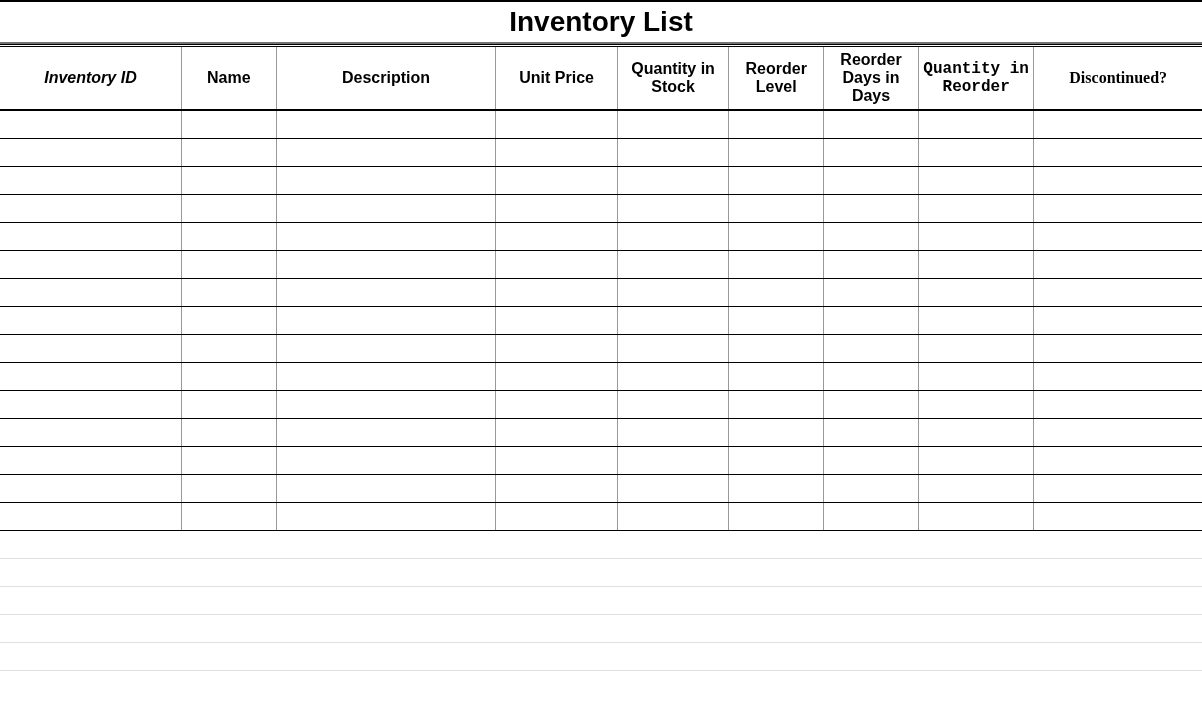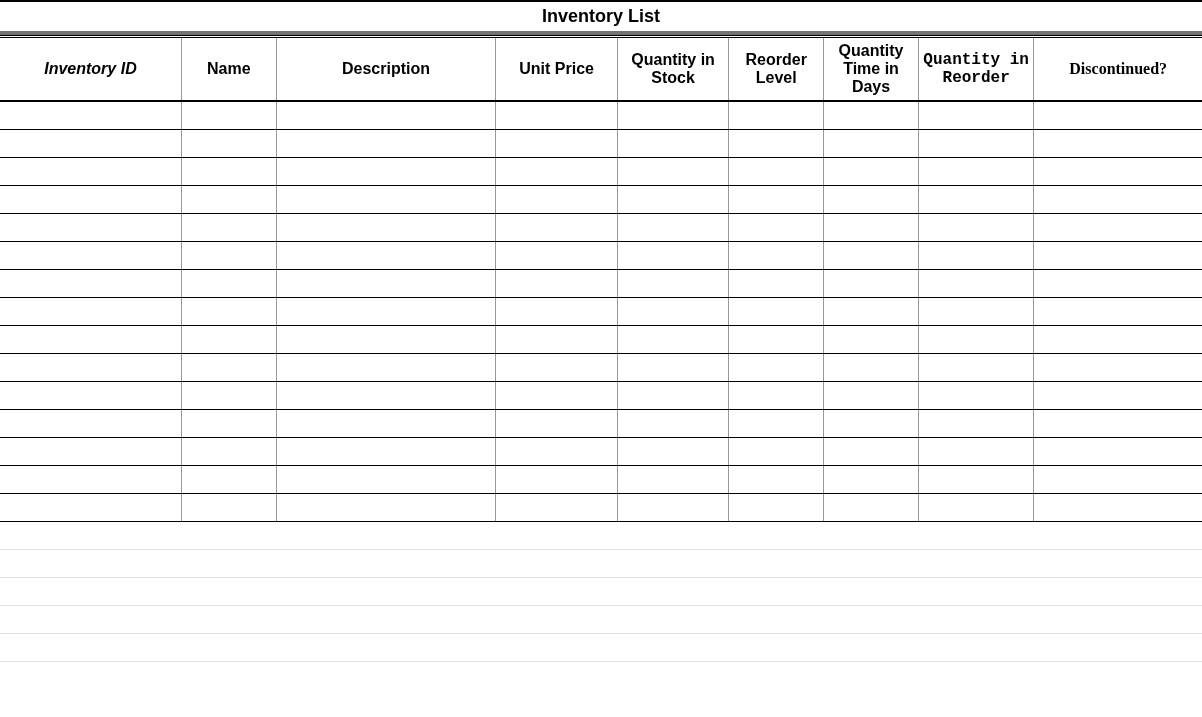--- a/index.html
+++ b/index.html
@@ -12,25 +12,25 @@
       background: #ffffff;
       width: 1202px;
       height: 717px;
       overflow: hidden;
     }
     .container {
       width: 100%;
     }
     .title {
       text-align: center;
-      font-size: 18px;
+      font-size: 28px;
       font-weight: bold;
       padding: 4px 0;
       border-top: 2px solid #000;
-      border-bottom: 4px solid #737373;
+      border-bottom: 2px solid #737373;
     }
     table {
       width: 100%;
       border-collapse: collapse;
       table-layout: fixed;
     }
     thead th {
       font-weight: bold;
       font-size: 16px;
       text-align: center;
@@ -88,21 +88,21 @@
   <div class="title">Inventory List</div>
   <table>
     <thead>
       <tr>
         <th class="col-0">Inventory ID</th>
         <th class="col-1">Name</th>
         <th class="col-2">Description</th>
         <th class="col-3">Unit Price</th>
         <th class="col-4">Quantity in Stock</th>
         <th class="col-5">Reorder Level</th>
-        <th class="col-6">Quantity Time in Days</th>
+        <th class="col-6">Reorder Days in Days</th>
         <th class="col-7">Quantity in Reorder</th>
         <th class="col-8">Discontinued?</th>
       </tr>
     </thead>
     <tbody id="tbody">
     <tr class="data-row">
           <td class="col-0"></td>
           <td class="col-1"></td>
           <td class="col-2"></td>
           <td class="col-3"></td>

